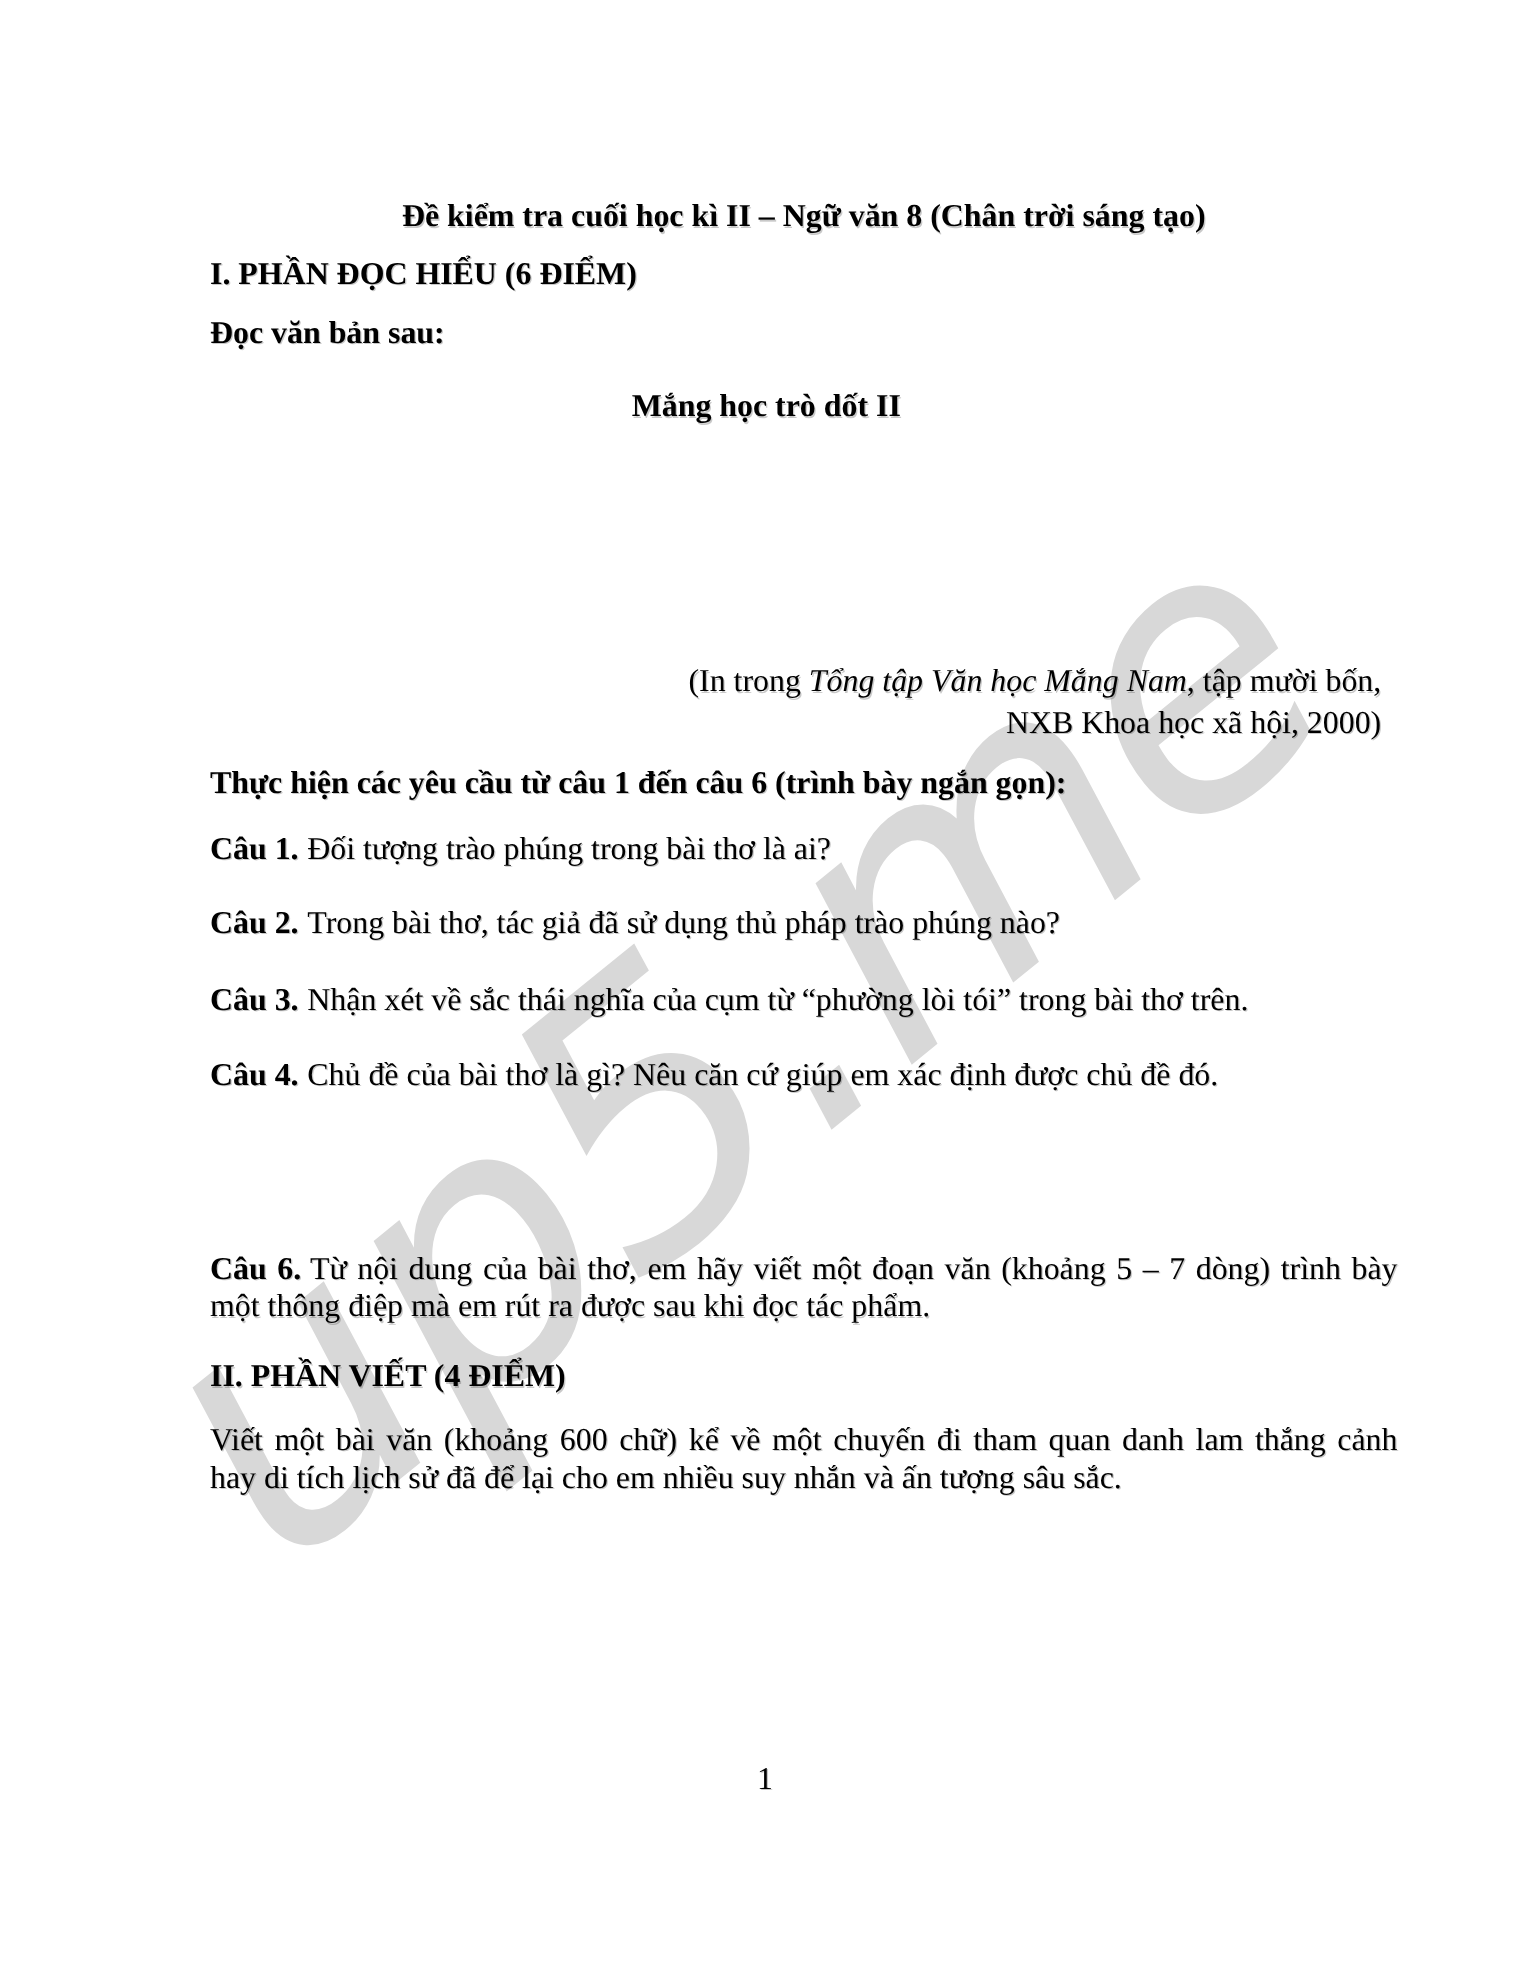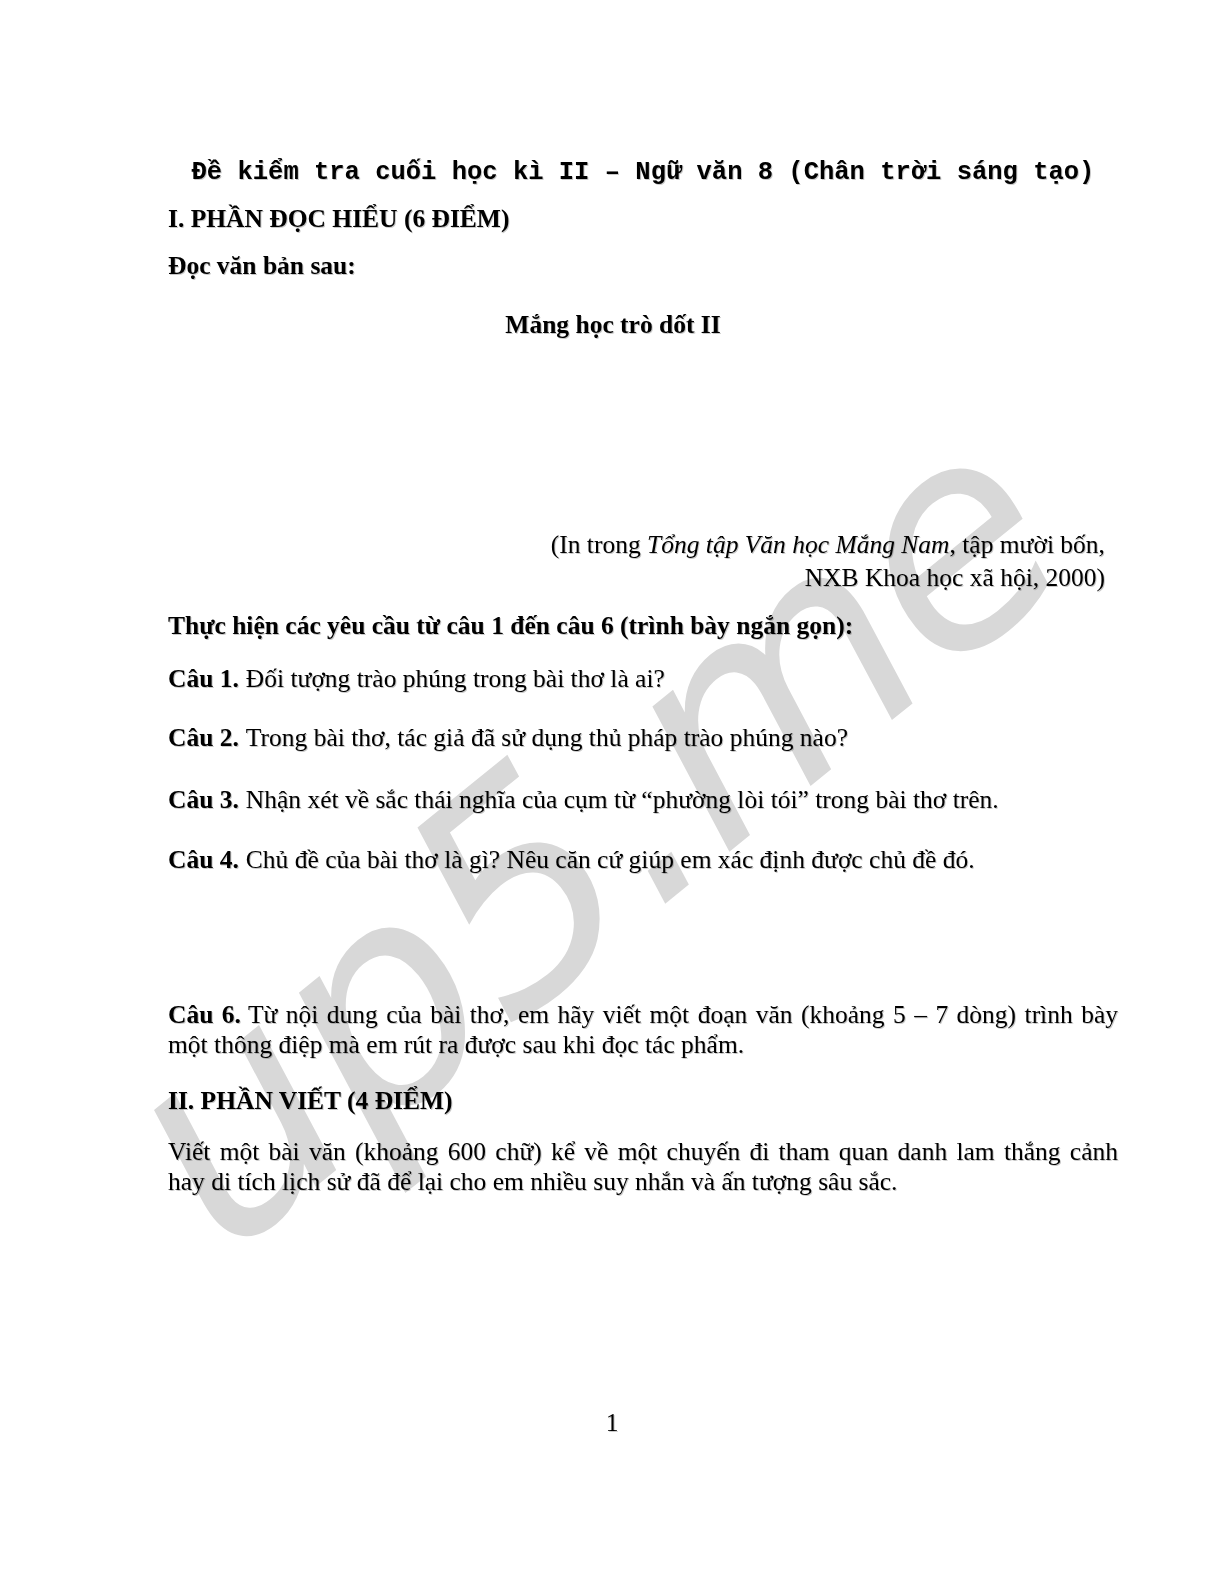--- a/index.html
+++ b/index.html
@@ -16,21 +16,21 @@
     font-family: "Liberation Serif", serif;
     font-size: 25.5px;
     color: #000000;
   }
   .abs { position: absolute; }
   .txt { text-shadow: 1px 1px 0 rgba(60,60,60,0.28); }
   .i   { font-style: italic; }
 
   .doc-title {
     left: 168px; top: 156px; width: 950px;
-    text-align: center; font-weight: bold; line-height: 34px; font-family: Liberation Mono, monospace;
+    text-align: center; font-weight: bold; line-height: 34px;
   }
   .h-sec { left: 168px; width: 950px; font-weight: bold; line-height: 34px; }
   .h1      { top: 202px; }
   .read    { top: 249px; }
   .h2      { top: 1084px; }
 
   .poem-title {
     left: 168px; top: 308px; width: 890px;
     text-align: center; font-weight: bold; line-height: 34px;
   }

